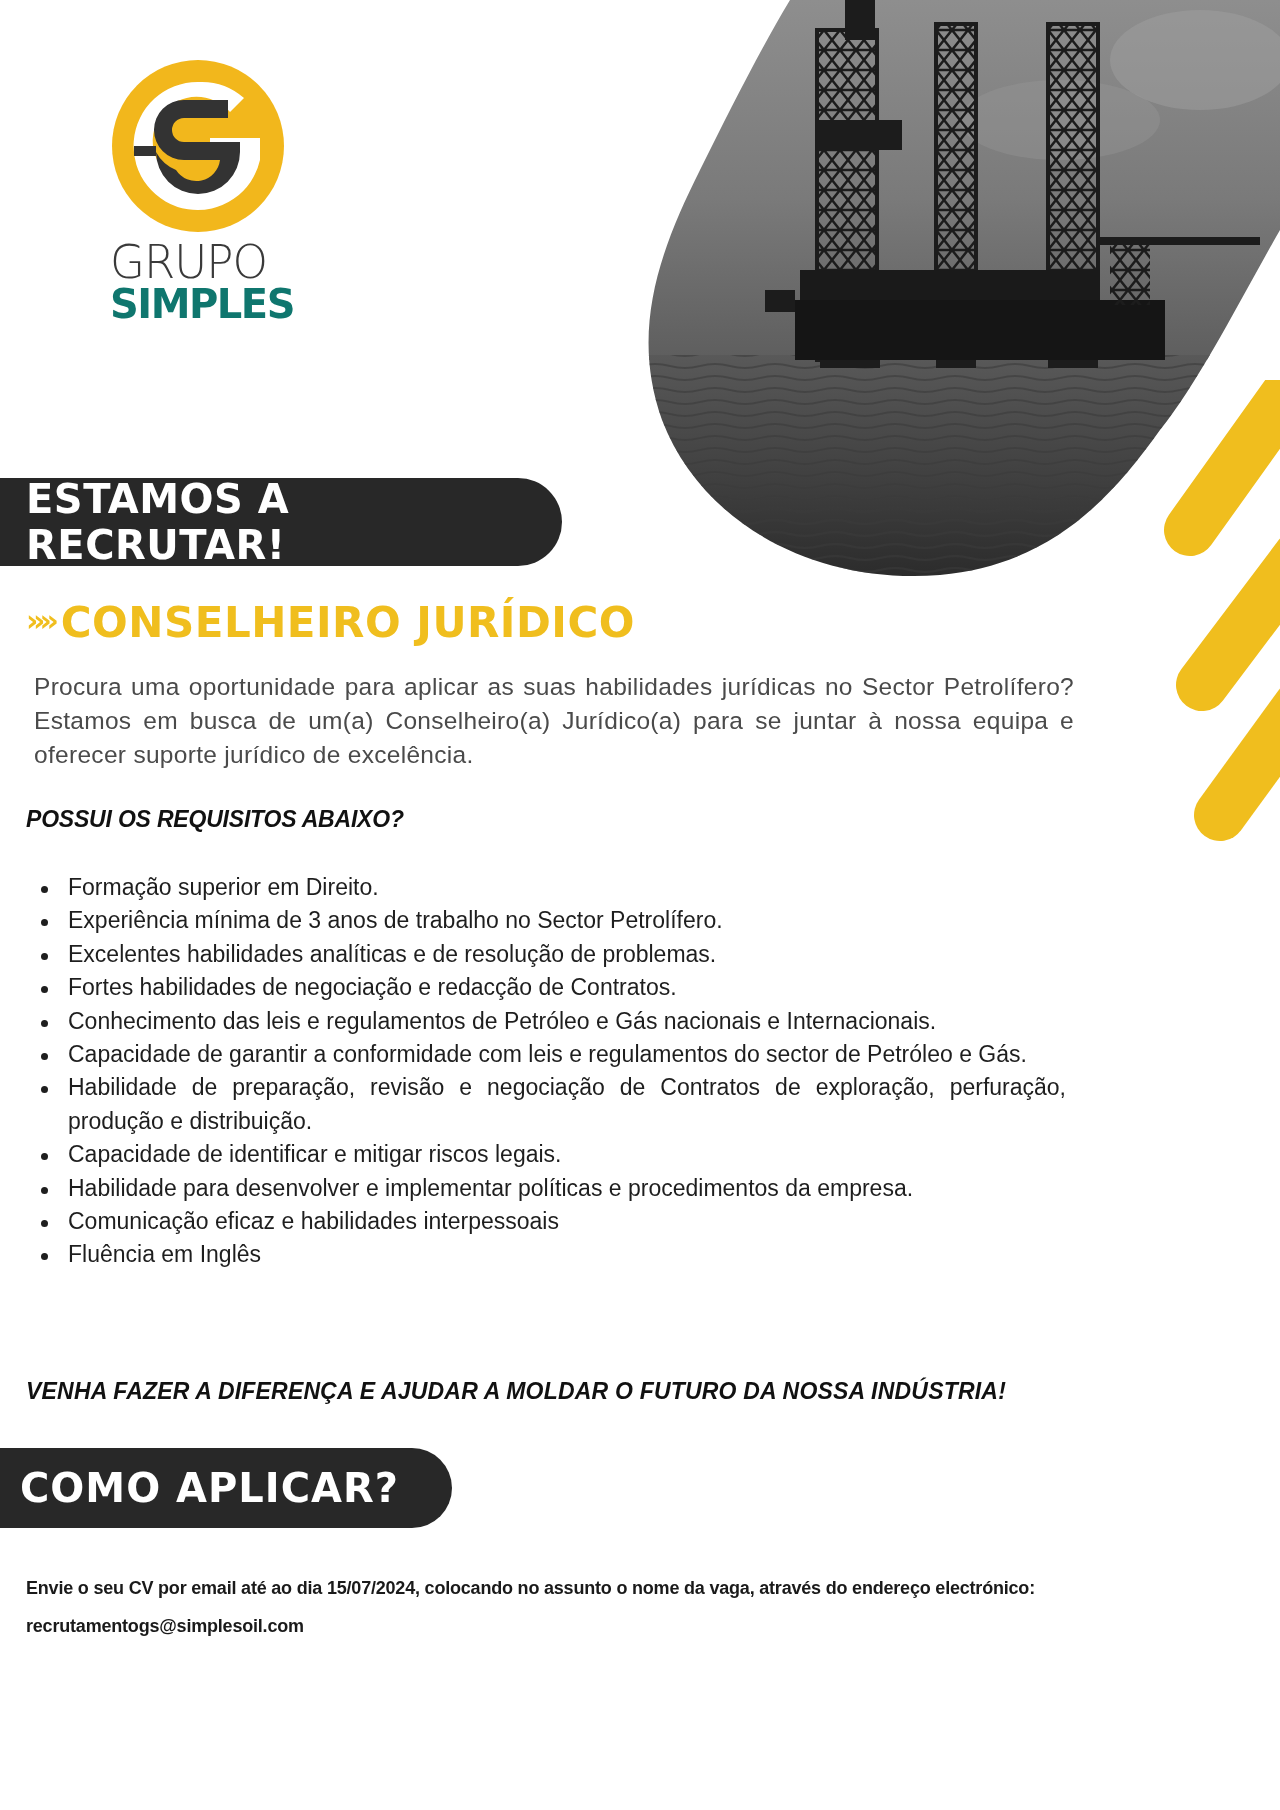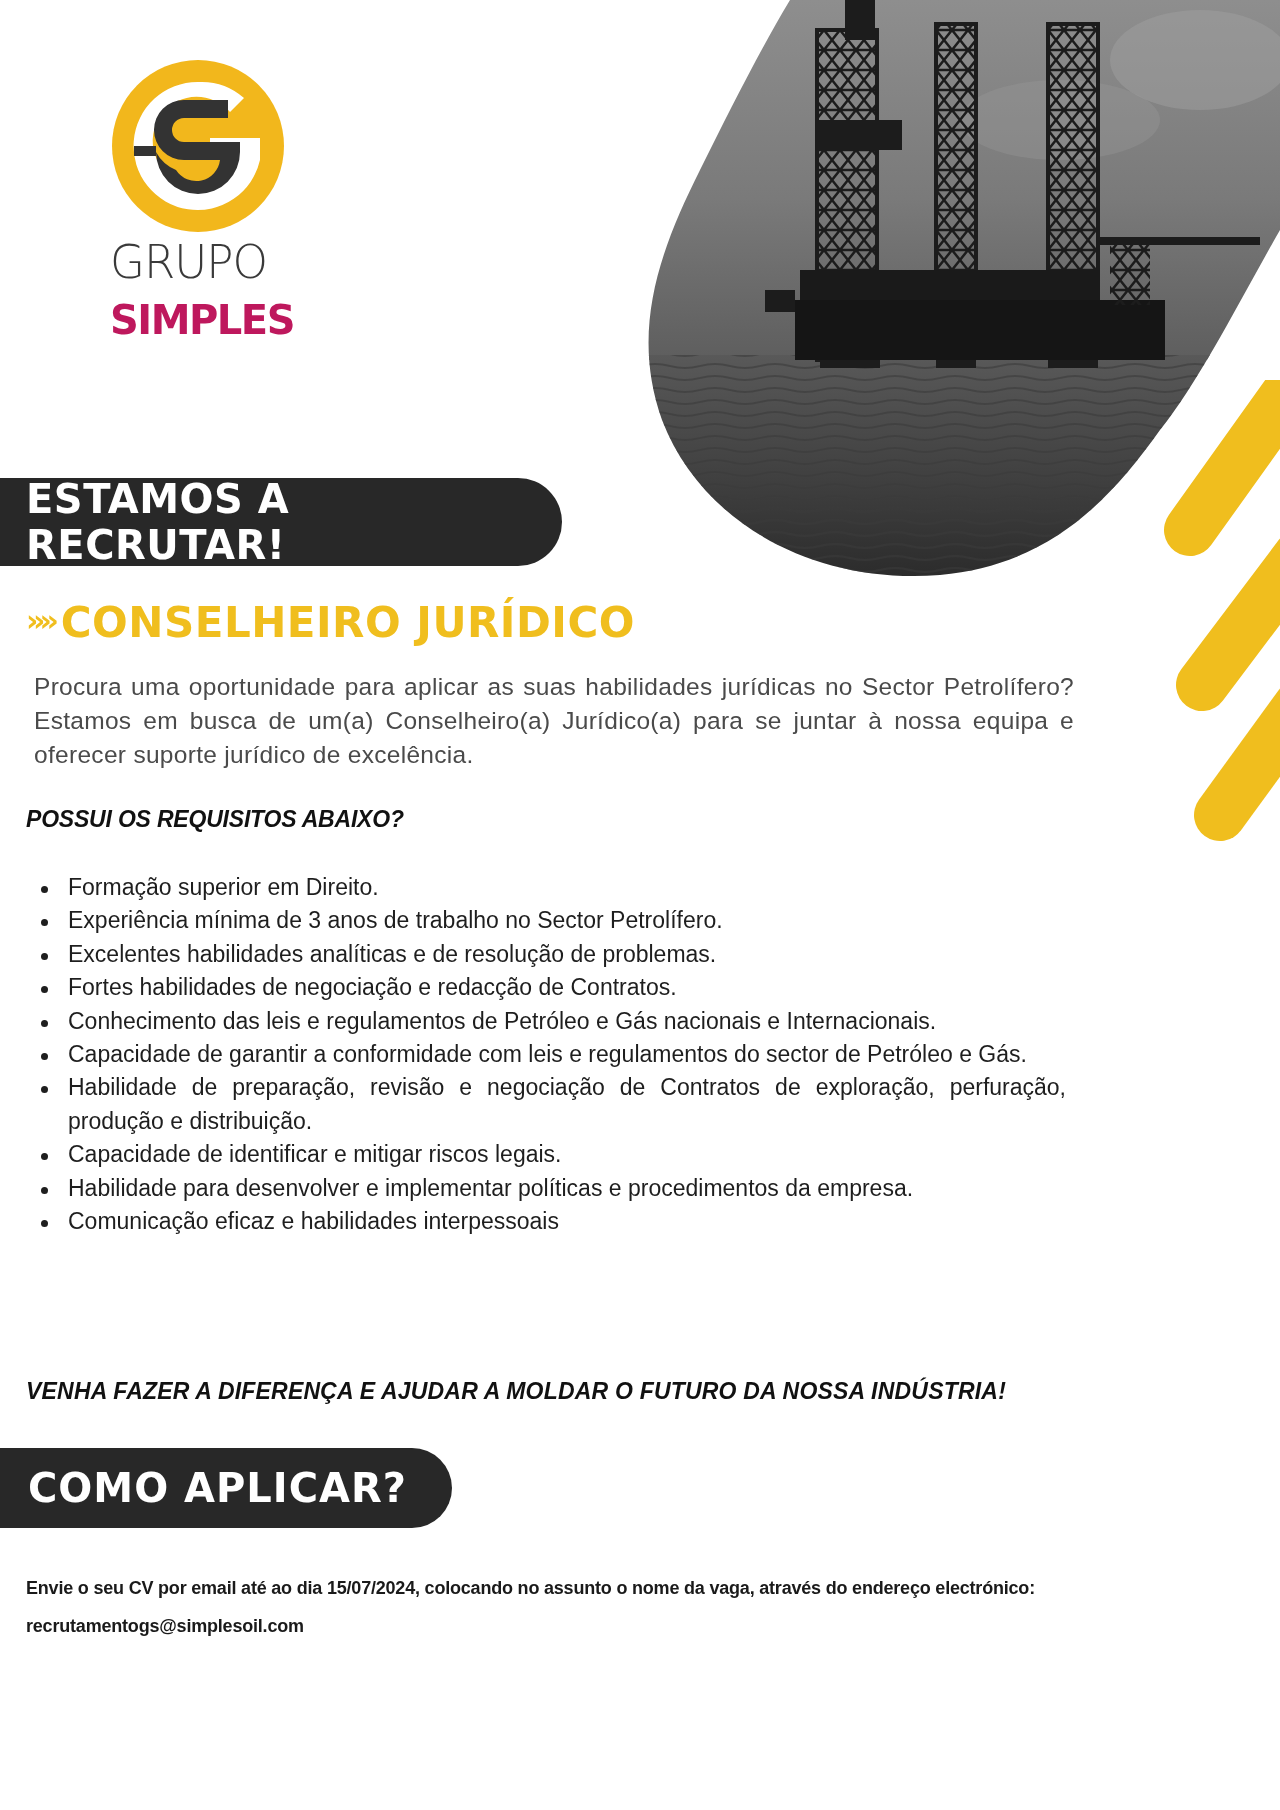--- a/index.html
+++ b/index.html
@@ -3,32 +3,32 @@
 <meta charset="utf-8">
 <style>
   * { box-sizing: border-box; margin: 0; padding: 0; }
   html, body { width: 1280px; height: 1810px; background: #ffffff; overflow: hidden; }
   body { position: relative; font-family: "Liberation Sans", sans-serif; color: #1e1e1e; }
 
   
   .logo { position: absolute; left: 110px; top: 60px; width: 176px; }
   .logo svg { display: block; margin-left: 2px; }
   .logo-grupo { font-family: "DejaVu Sans", sans-serif; font-weight: 200; font-size: 46px; letter-spacing: -1px; color: #3a3a3a; line-height: 44px; margin-top: 8px; transform: scaleX(0.98); transform-origin: left; -webkit-text-stroke: 0; font-stretch: normal; }
-  .logo-simples { font-family: "DejaVu Sans", sans-serif; font-weight: bold; font-size: 40px; letter-spacing: -1.5px; color: #be185d; line-height: 40px; margin-top: 16px; }
+  .logo-simples { font-family: "DejaVu Sans", sans-serif; font-weight: bold; font-size: 40px; letter-spacing: -1.5px; color: #0f766e; line-height: 40px; margin-top: 0px; }
 
   
   .photo { position: absolute; left: 640px; top: 0; width: 640px; height: 580px; }
 
   
   .stripes { position: absolute; left: 1100px; top: 380px; width: 180px; height: 500px; }
 
   
   .pill { position: absolute; left: 0; background: #282828; color: #ffffff; border-radius: 0 80px 80px 0; display: flex; align-items: center; font-family: "DejaVu Sans", sans-serif; font-weight: bold; }
   .pill-recruit { top: 478px; width: 562px; height: 88px; padding-left: 26px; font-size: 40px; letter-spacing: 0.5px; }
-  .pill-apply { top: 1448px; width: 452px; height: 80px; padding-left: 28px; font-size: 40px; letter-spacing: 1px; }
+  .pill-apply { top: 1448px; width: 452px; height: 80px; padding-left: 20px; font-size: 40px; letter-spacing: 1px; }
 
   
   .job-title { position: absolute; left: 26px; top: 598px; display: flex; align-items: center; color: #f0be1e; font-family: "DejaVu Sans", sans-serif; font-weight: bold; font-size: 42px; letter-spacing: 0.5px; }
   .job-title .chev { font-size: 30px; margin-right: 8px; letter-spacing: -6px; color: #f0be1e; transform: translateY(-2px); }
 
   
   .intro { position: absolute; left: 26px; top: 670px; width: 1040px; font-family: "Liberation Sans", sans-serif; font-size: 24.5px; line-height: 34px; color: #4a4a4a; text-align: justify; letter-spacing: 0.3px; margin-left: 8px; }
 
   .req-heading { position: absolute; left: 26px; top: 806px; font-family: "Liberation Sans", sans-serif; font-weight: bold; font-style: italic; font-size: 23px; color: #111111; letter-spacing: -0.2px; }
 
@@ -128,20 +128,21 @@
   <li>Formação superior em Direito.</li>
   <li>Experiência mínima de 3 anos de trabalho no Sector Petrolífero.</li>
   <li>Excelentes habilidades analíticas e de resolução de problemas.</li>
   <li>Fortes habilidades de negociação e redacção de Contratos.</li>
   <li>Conhecimento das leis e regulamentos de Petróleo e Gás nacionais e Internacionais.</li>
   <li>Capacidade de garantir a conformidade com leis e regulamentos do sector de Petróleo e Gás.</li>
   <li>Habilidade de preparação, revisão e negociação de Contratos de exploração, perfuração, produção e distribuição.</li>
   <li>Capacidade de identificar e mitigar riscos legais.</li>
   <li>Habilidade para desenvolver e implementar políticas e procedimentos da empresa.</li>
   <li>Comunicação eficaz e habilidades interpessoais</li>
+  <li>Fluência em Inglês</li>
 </ul>
 
 <div class="cta">VENHA FAZER A DIFERENÇA E AJUDAR A MOLDAR O FUTURO DA NOSSA INDÚSTRIA!</div>
 
 <div class="pill pill-apply">
   <span>COMO APLICAR?</span>
 </div>
 
 <p class="apply-text"><span>Envie o seu CV por email até ao dia 15/07/2024, colocando no assunto o nome da vaga, através do endereço electrónico: </span><a class="email" href="recrutamentogs@simplesoil.com">recrutamentogs@simplesoil.com</a></p>
 

